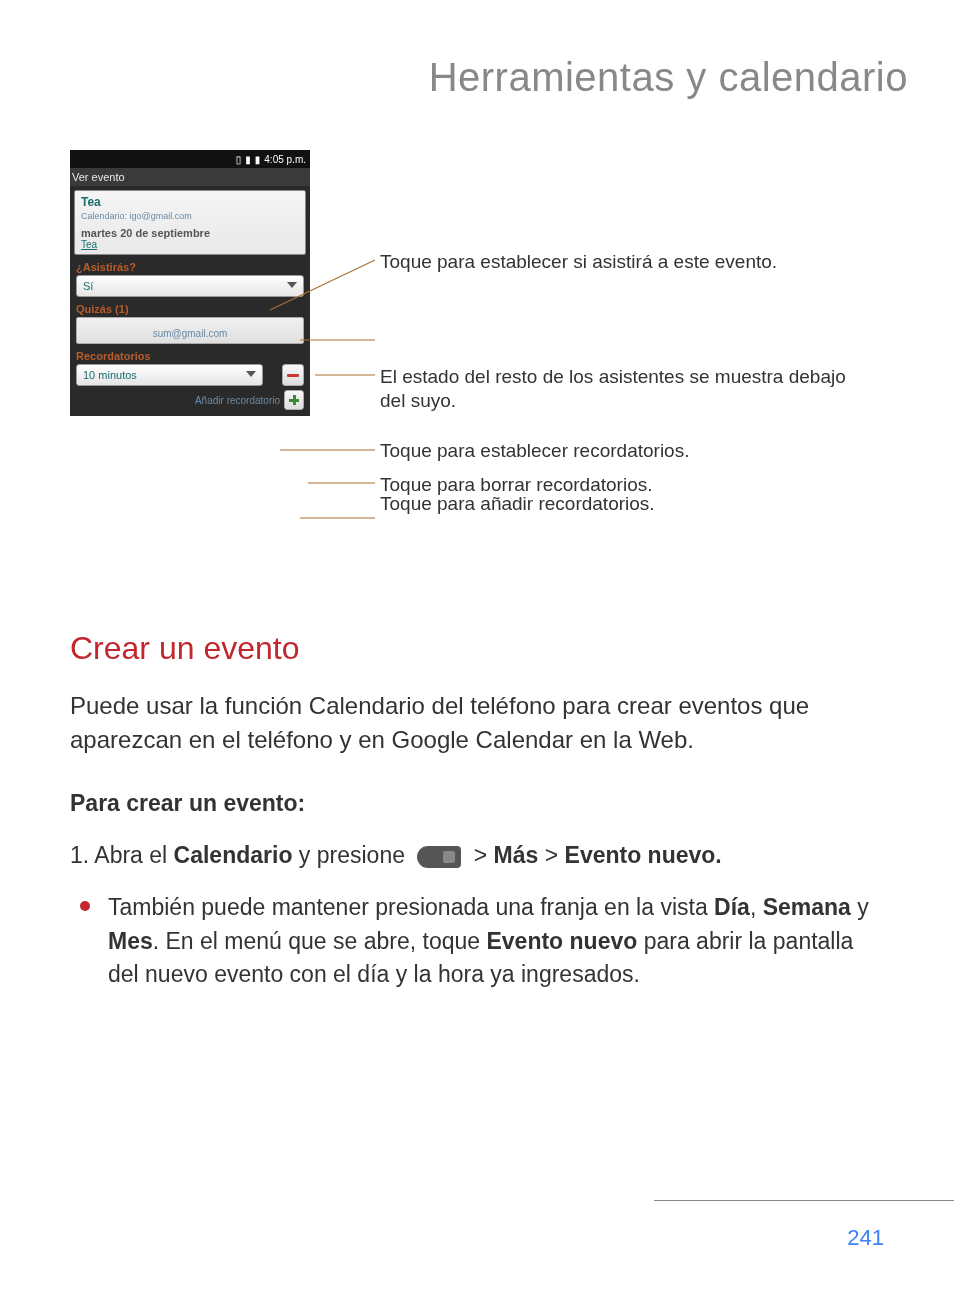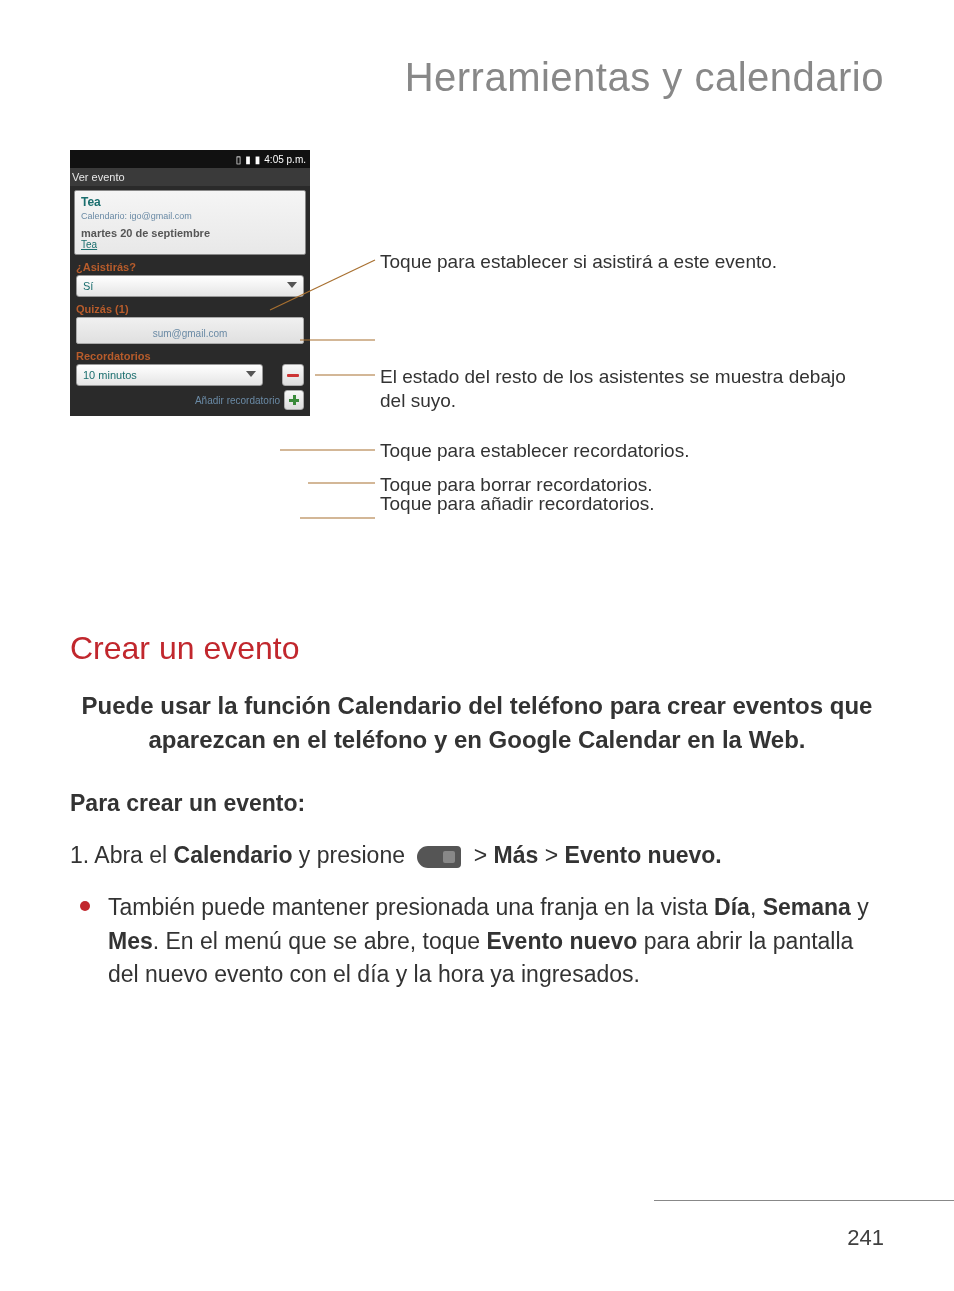--- a/index.html
+++ b/index.html
@@ -9,21 +9,21 @@
     background: #fff;
     font-family: "Helvetica Neue", Arial, sans-serif;
     color: #333;
     position: relative;
   }
   .page-title {
     font-size: 40px;
     color: #888;
     font-weight: 300;
     text-align: right;
-    padding: 55px 70px 0 0;
+    padding: 55px 46px 0 0;
     letter-spacing: 0.5px;
   }
   .diagram-area {
     position: relative;
     margin: 50px 0 0 70px;
     height: 420px;
   }
   .phone {
     position: absolute;
     left: 0; top: 0;
@@ -164,22 +164,21 @@
     color: #c1272d;
     font-size: 32px;
     font-weight: 500;
     margin: 60px 0 0 70px;
   }
   .body-text {
     font-size: 24px;
     color: #333;
     margin: 22px 70px 0 70px;
     line-height: 1.4;
-    font-weight: 700;
-    text-align: center;
+    font-weight: 400;
   }
   .sub-heading {
     font-size: 23px;
     font-weight: 600;
     margin: 34px 70px 0 70px;
   }
   .step {
     font-size: 23px;
     margin: 22px 70px 0 70px;
     line-height: 1.4;
@@ -218,21 +217,21 @@
     flex-shrink: 0;
   }
   .bullet-item .txt { flex: 1; }
   .bullet-item .b { font-weight: 600; }
 
   .page-number {
     position: absolute;
     right: 70px;
     bottom: 40px;
     font-size: 22px;
-    color: #404040;
+    color: #3b82f6;
   }
   .footer-rule {
     position: absolute;
     right: 0; bottom: 90px;
     width: 300px;
     height: 1px;
     background: #888;
   }
 </style>
 </head>

